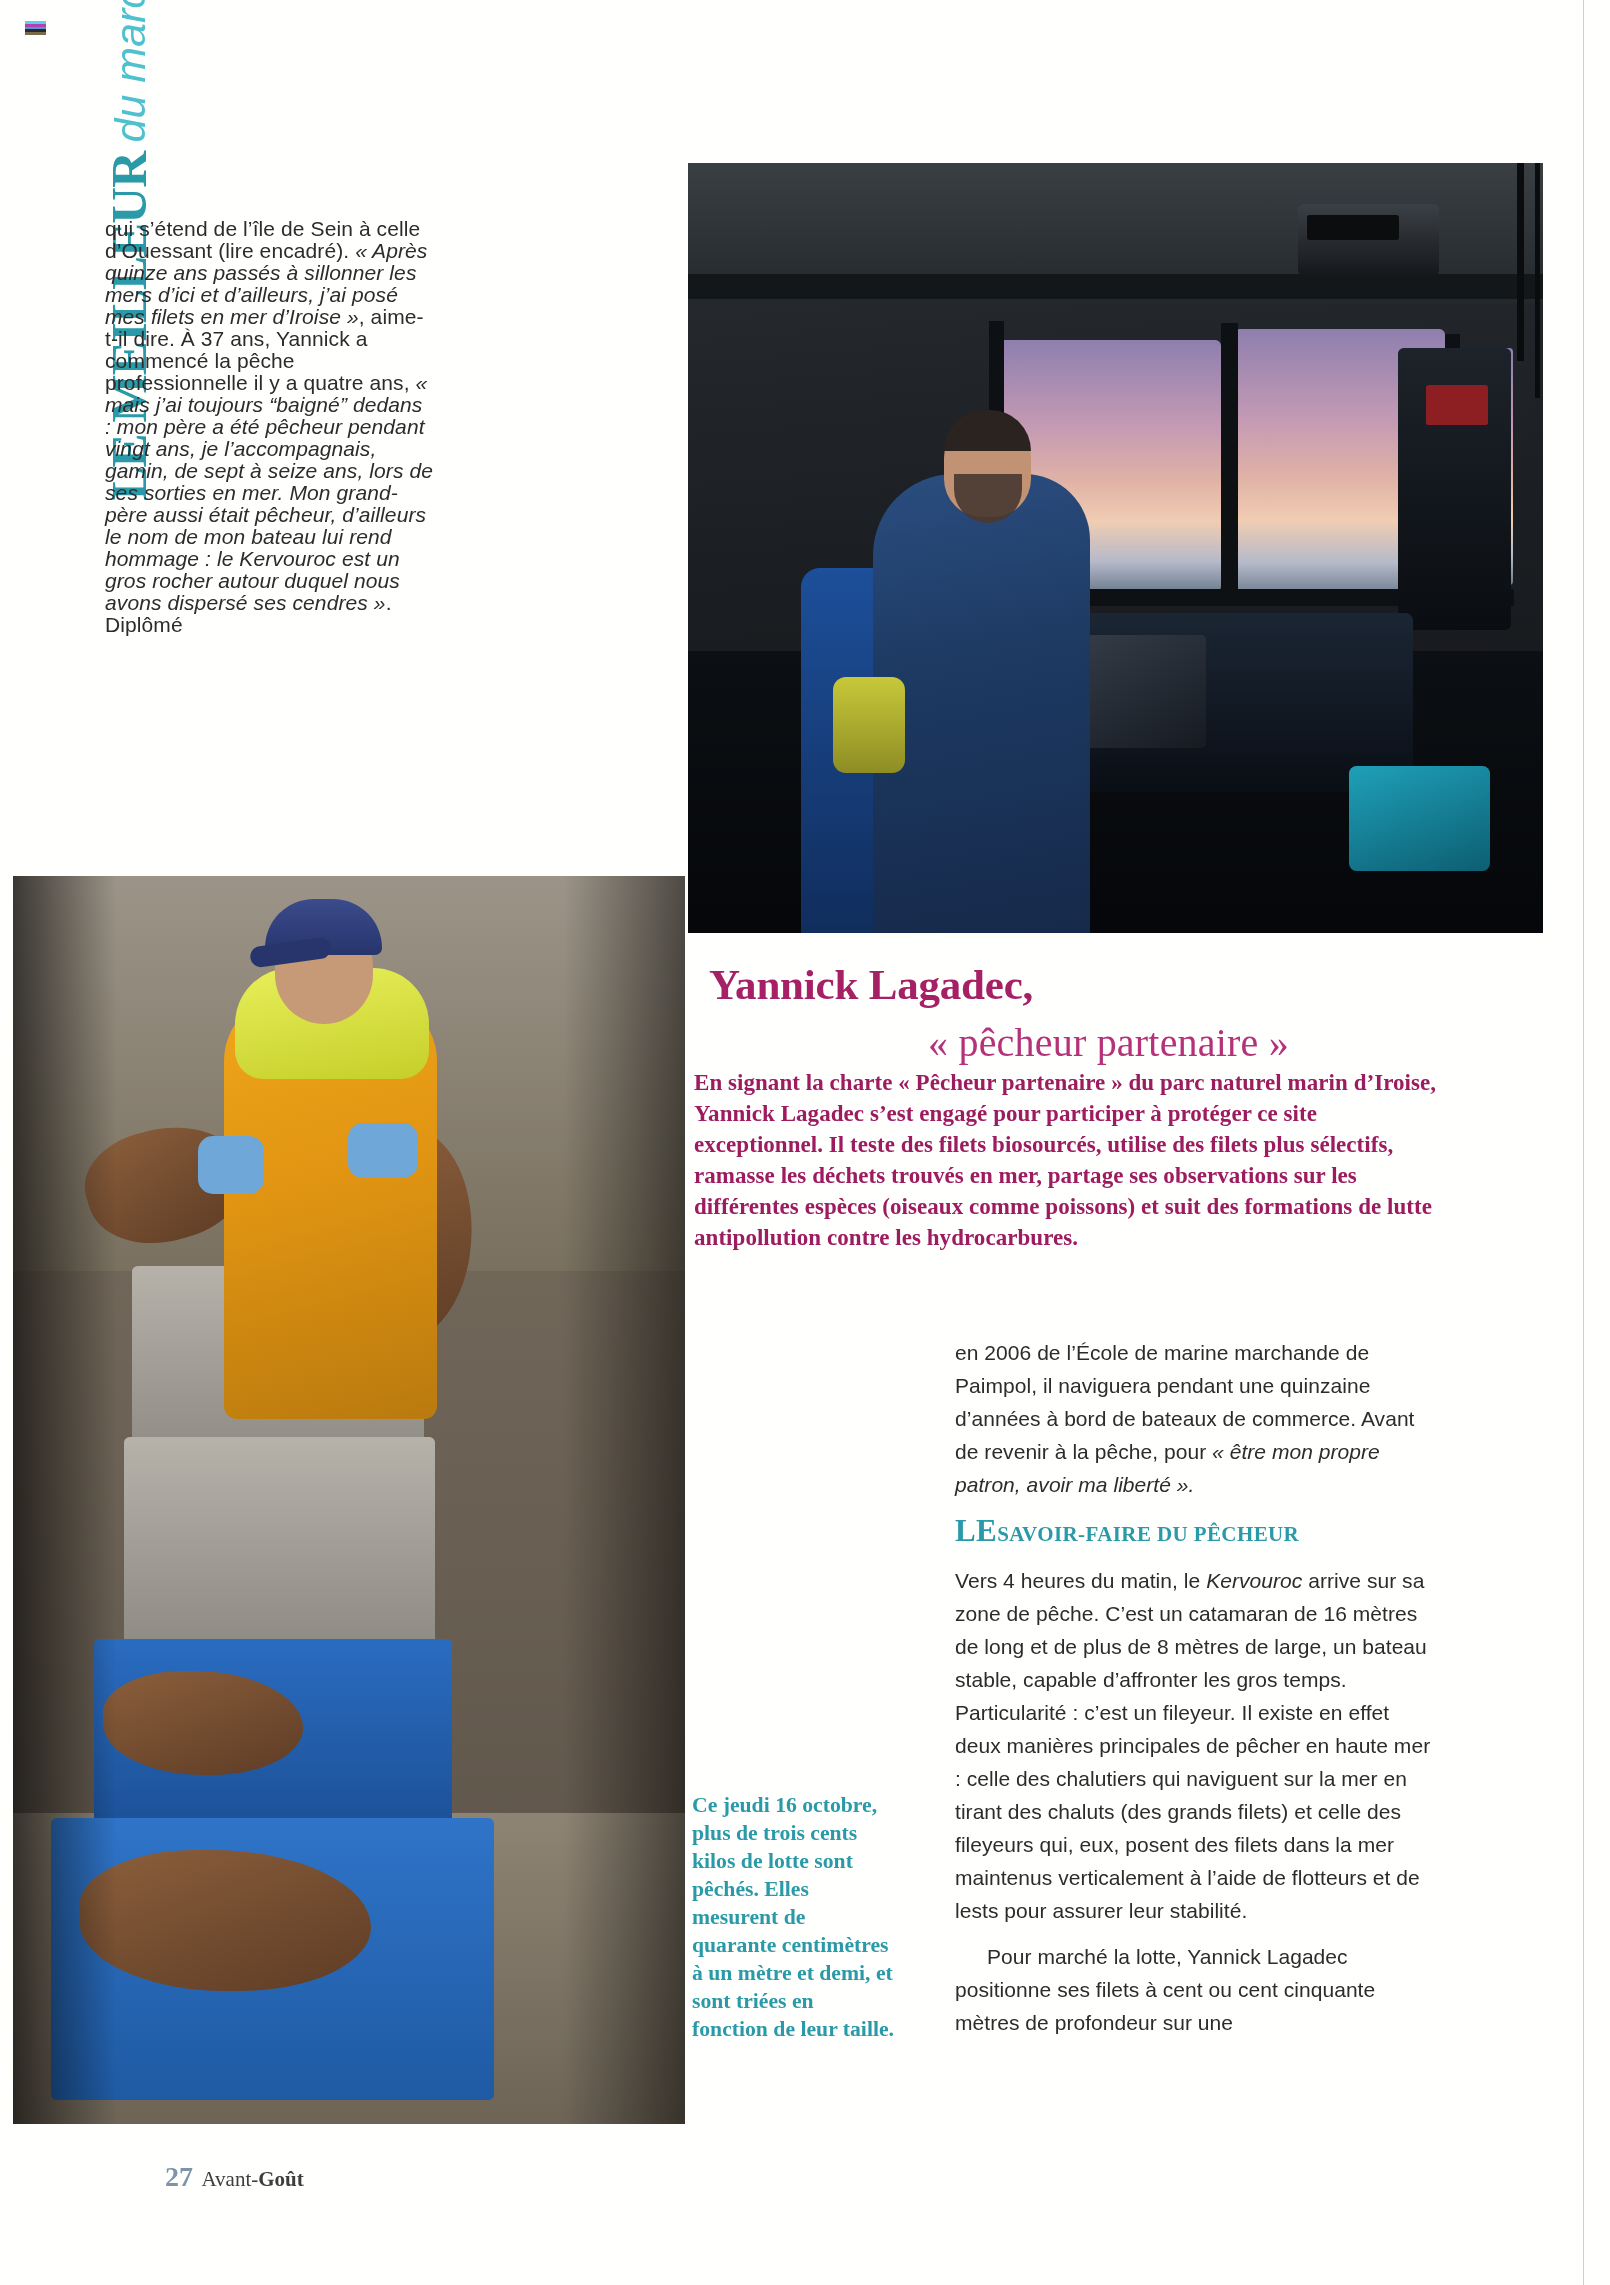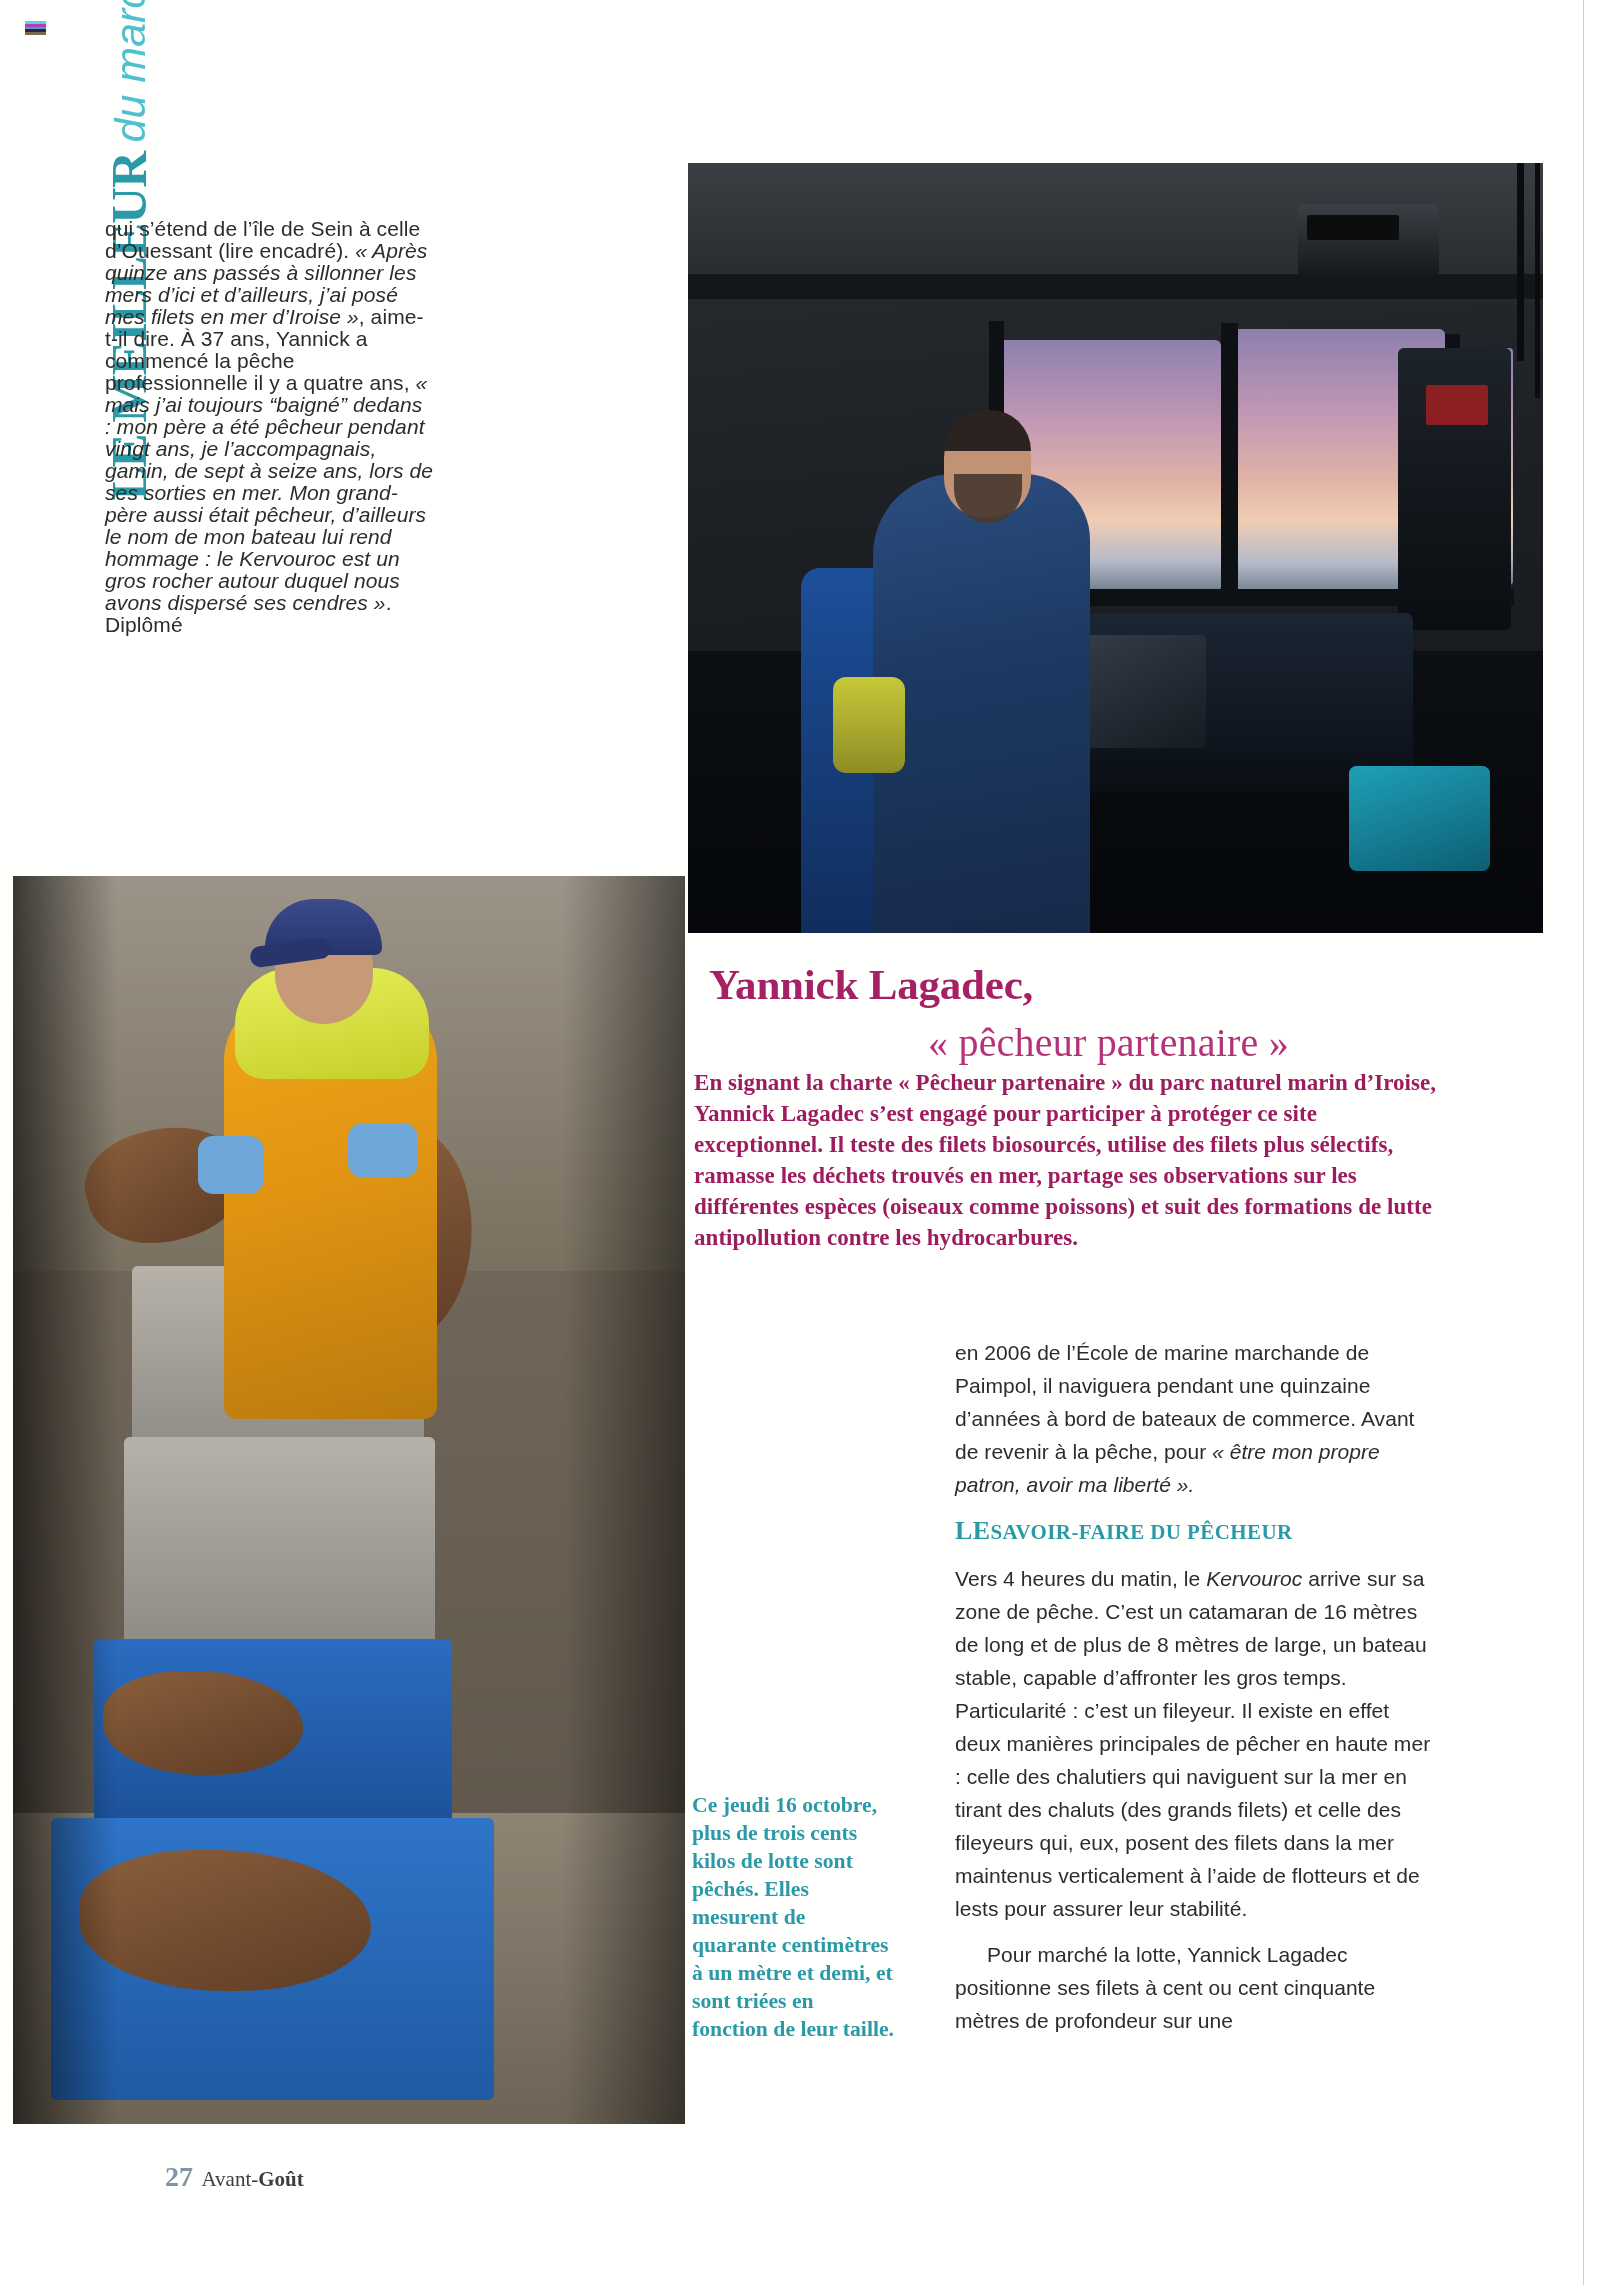--- a/index.html
+++ b/index.html
@@ -133,21 +133,21 @@
   .col-right{
     position:absolute;left:942px;top:1323px;width:508px;
     font-size:21px;line-height:33px;color:#2c2c2c;letter-spacing:0.05px;
   }
   .col-right p{margin:13px;}
   .col-right p.indent{text-indent:32px;}
   .subhead{
     margin:22.6px 0 1.9px 0;font-family:"Liberation Serif",serif;font-weight:bold;
     color:#2a9aa8;font-size:21px;letter-spacing:0.4px;
   }
-  .subhead .cap{font-size:26px;}
+  .subhead .cap{font-size:31px;}
   .it{font-style:italic;}
 
   
   .caption{
     position:absolute;left:692px;top:1791px;width:202px;
     font-family:"Liberation Serif",serif;font-weight:bold;
     font-size:21.7px;line-height:28px;color:#2a9aa8;
   }
 
   

